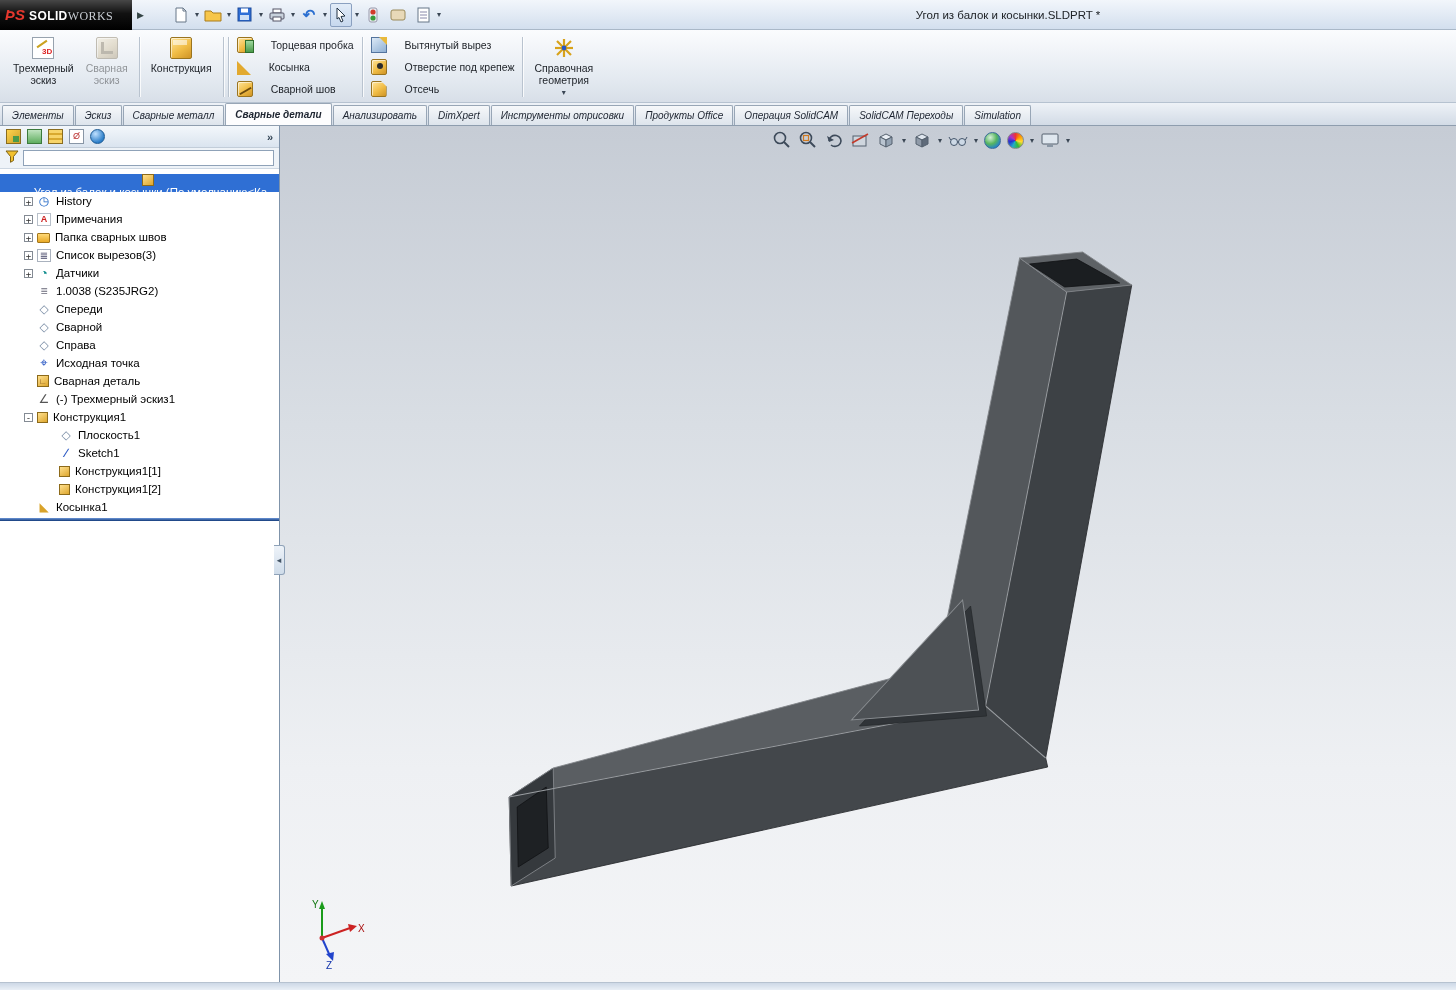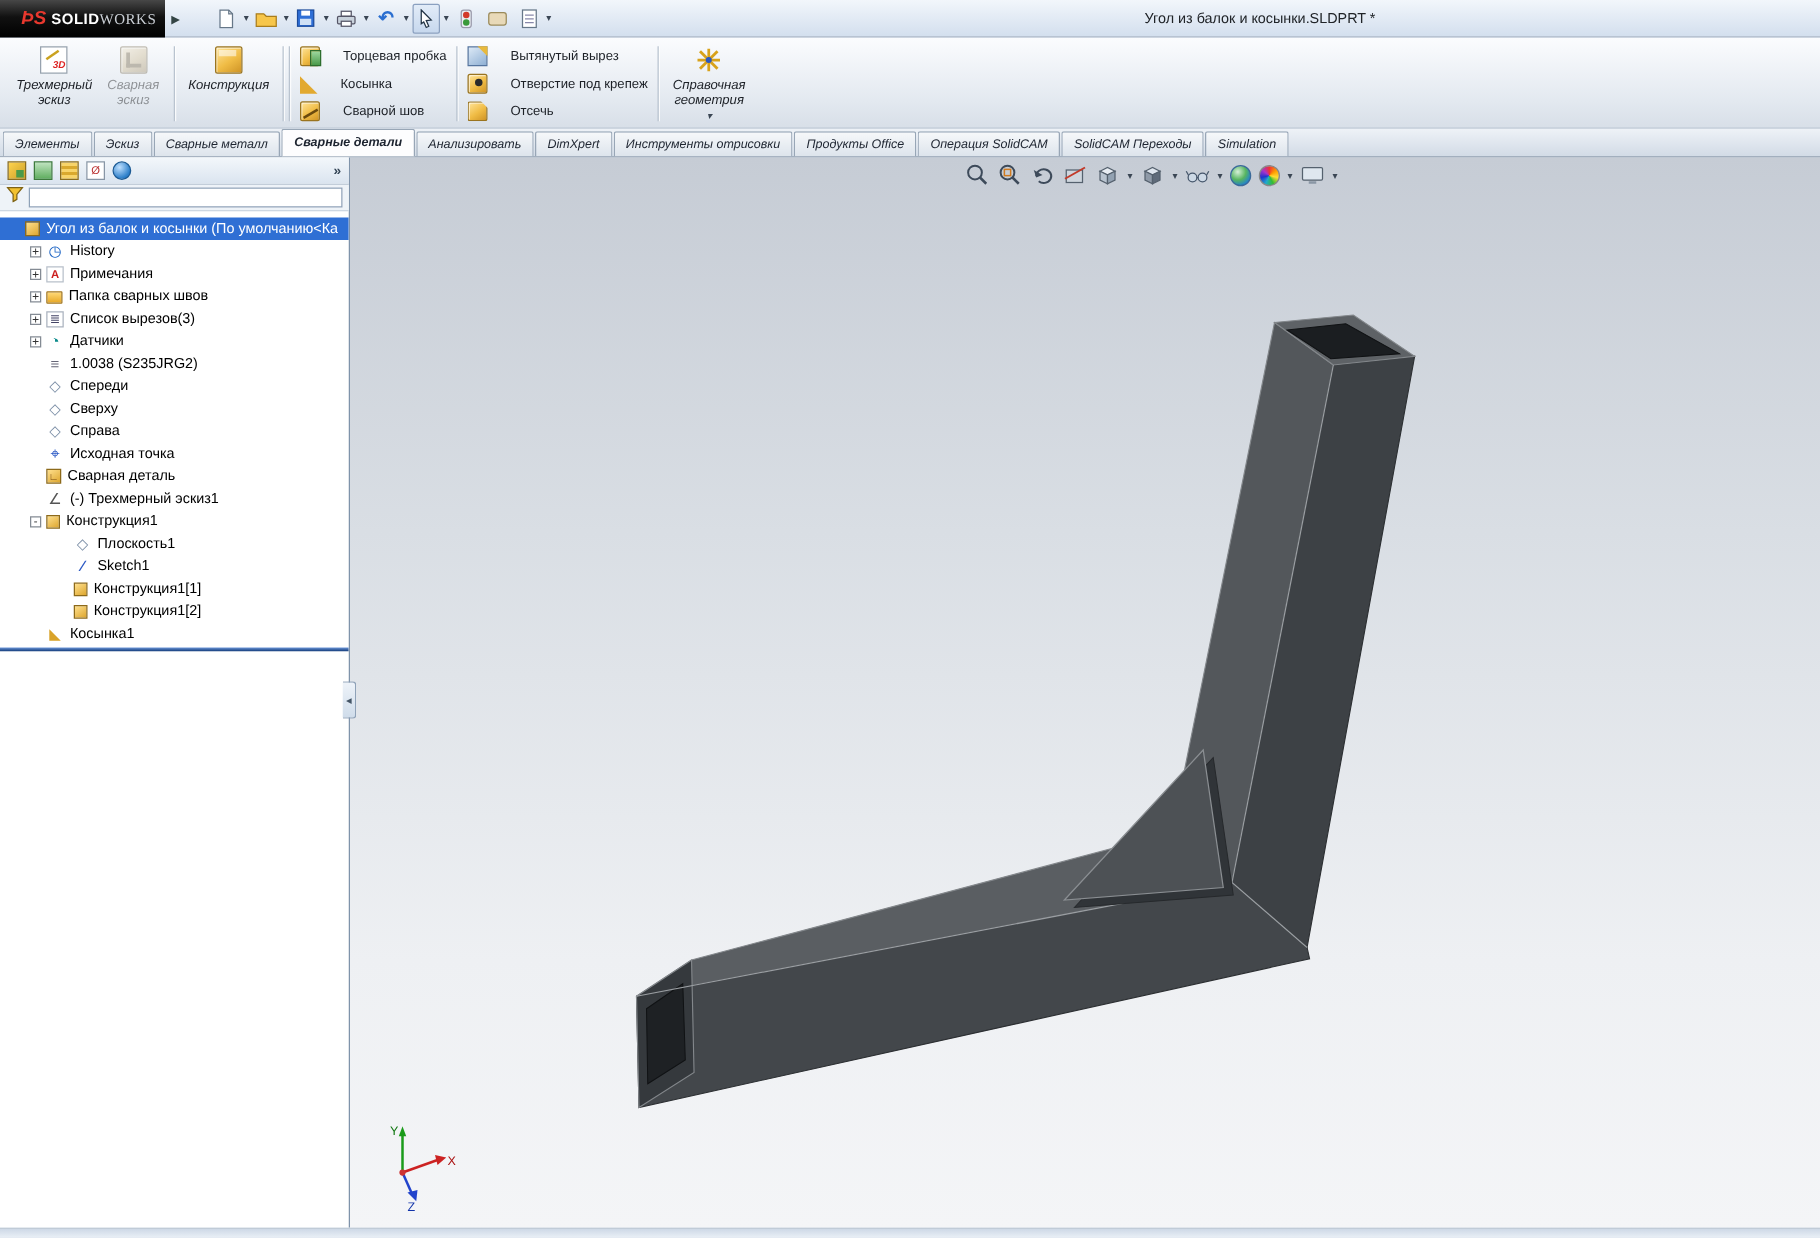--- a/index.html
+++ b/index.html
@@ -2,36 +2,36 @@
 <html><head>
 <meta charset="utf-8">
 <style>
   * { box-sizing: border-box; }
   html,body { margin:0; padding:0; }
   body { width:1456px; height:990px; overflow:hidden; font-family:"Liberation Sans",sans-serif; background:#e4eaf2; }
   .window { width:1456px; height:990px; display:flex; flex-direction:column; }
 
   
   .titlebar { height:30px; flex:none; background:linear-gradient(#f2f6fb,#d3dfee); border-bottom:1px solid #aab8c8; display:flex; align-items:center; position:relative; }
-  .brand { height:30px; width:132px; background:linear-gradient(#474747,#111 45%,#000); color:#fff; display:flex; align-items:center; padding-left:17px; gap:4px; flex:none; }
+  .brand { height:30px; width:132px; background:linear-gradient(#474747,#111 45%,#000); color:#fff; display:flex; align-items:center; padding-left:5px; gap:4px; flex:none; }
   .brand .logo { color:#e8382e; font-weight:bold; font-style:italic; font-size:15px; }
   .brand .bold { font-weight:bold; font-size:12px; letter-spacing:.4px; }
   .brand .light { font-weight:normal; color:#c9ced4; font-size:12px; letter-spacing:.4px;font-family:Liberation Serif, serif; }
   .menu-arrow { margin-left:5px; color:#344; font-size:9px; }
   .qat { display:flex; align-items:center; gap:3px; margin-left:26px; }
   .qbtn { height:24px; min-width:22px; display:flex; align-items:center; justify-content:center; padding:0 2px; border-radius:2px; }
   .qbtn.pressed { border:1px solid #8aa0c0; background:linear-gradient(#e2ecf8,#c7d8ee); }
   .qcaret { font-size:8px; color:#3a4654; }
   .qcaret::after { content:"▾"; }
   .undo-glyph { color:#2b6fd0; font-weight:bold; font-size:15px; line-height:14px; }
   .doc-title { position:absolute; left:760px; right:200px; text-align:center; font-size:11.5px; color:#202428; white-space:nowrap; }
 
   
   .ribbon { height:73px; flex:none; background:linear-gradient(#fbfcfe,#e3e9f0 70%,#d8dfe8); border-bottom:1px solid #b6c2d0; display:flex; align-items:stretch; padding:3px 4px 1px 4px; }
-  .rgroup { display:flex; align-items:stretch; padding:0 3px;font-style:italic; }
+  .rgroup { display:flex; align-items:stretch; padding:0 3px; }
   .rsep { width:1px; background:#b9c3cf; margin:4px 2px; box-shadow:1px 0 0 rgba(255,255,255,.8); flex:none; }
   .rbtn-lg { display:flex; flex-direction:column; align-items:center; justify-content:flex-start; padding:4px 6px 2px 6px; font-size:10.5px; line-height:12px; text-align:center; color:#1c2026; border-radius:2px; }
   .rbtn-lg .l2:empty { display:none; }
   .disabled { opacity:.45; filter:grayscale(.7); }
   .ric { width:22px; height:22px; margin-bottom:3px; position:relative; display:inline-block; flex:none; }
   .ric-sm { width:16px; height:16px; position:relative; display:inline-block; flex:none; }
   .gold { background:linear-gradient(145deg,#ffe49a 0%,#f0bc45 55%,#cf9426 100%); border:1px solid #9a741f; border-radius:2px; box-shadow:inset 1px 1px 0 rgba(255,255,255,.55); }
   .ic-3dsketch { background:#fff; border:1px solid #97a2ae; }
   .ic-3dsketch::before { content:""; position:absolute; left:3px; top:5px; width:12px; height:2px; background:#caa21f; transform:rotate(-35deg); }
   .ic-3dsketch::after { content:"3D"; position:absolute; right:1px; bottom:0; font-size:8px; font-weight:bold; color:#d22; }
@@ -67,21 +67,21 @@
   .pt-cm { background:repeating-linear-gradient(0deg,#f7d469 0 3px,#d9a92e 3px 5px); border:1px solid #8a6d1f; }
   .pt-dx { background:#fff; border:1px solid #8896a6; text-align:center; font-size:9px; color:#b33; line-height:13px; }
   .pt-dx::after { content:"Ø"; }
   .pt-dm { background:radial-gradient(circle at 35% 30%,#bfe0ff,#2d7fc9 70%); border-radius:50%; border:1px solid #1c5a94; }
   .chev { margin-left:auto; color:#345; font-size:11px; font-weight:bold; }
   .filter-row { height:21px; flex:none; display:flex; align-items:center; gap:4px; padding:1px 5px; background:#eef3f8; border-bottom:1px solid #cdd7e2; }
   .filter-input { flex:1; height:16px; border:1px solid #8fa2b8; background:#fff; font-size:11px; padding:0 3px; }
   .tree { flex:1; overflow:hidden; padding-top:5px; font-size:11.5px; color:#000; }
   .titem { height:18px; display:flex; align-items:center; padding-left:24px; white-space:nowrap; }
   .titem.lv2 { padding-left:46px; }
-  .titem.root { background:#2f6fd4; color:#fff; padding-left:20px; }
+  .titem.root { background:#2f6fd4; color:#fff; padding-left:20px;flex-direction:column; }
   .tlab { margin-left:2px; }
   .exp { width:9px; height:9px; border:1px solid #848b94; background:#fff; font-size:9px; text-align:center; line-height:8px; color:#333; margin-right:4px; flex:none; font-family:"DejaVu Sans Mono",monospace; }
   .exp:empty { visibility:hidden; }
   .ticon { width:14px; height:13px; margin-right:3px; flex:none; display:inline-flex; align-items:center; justify-content:center; font-size:11px; }
   .i-part { width:12px; height:12px; background:linear-gradient(145deg,#ffe08e,#dda62e); border:1px solid #8d6a1a; }
   .i-hist::after { content:"◷"; color:#1b63c4; font-size:12px; }
   .i-ann { background:#fff; border:1px solid #b8c0ca; } .i-ann::after { content:"A"; color:#cc2020; font-weight:bold; font-size:9px; }
   .i-fold { width:13px; height:10px; background:linear-gradient(#ffd977,#e8a927); border:1px solid #a3761b; border-radius:1px; margin-top:2px; }
   .i-list { background:#fff; border:1px solid #aab2be; } .i-list::after { content:"≣"; color:#446; font-size:10px; }
   .i-sens::after { content:"◔"; color:#0a8a8a; font-size:12px; }
@@ -333,21 +333,21 @@
           <span class="tlab">1.0038 (S235JRG2)</span>
         </div>
         <div class="titem">
           <span class="exp"></span>
           <span class="ticon i-plane"></span>
           <span class="tlab">Спереди</span>
         </div>
         <div class="titem">
           <span class="exp"></span>
           <span class="ticon i-plane"></span>
-          <span class="tlab">Сверху</span>
+          <span class="tlab">Сварной</span>
         </div>
         <div class="titem">
           <span class="exp"></span>
           <span class="ticon i-plane"></span>
           <span class="tlab">Справа</span>
         </div>
         <div class="titem">
           <span class="exp"></span>
           <span class="ticon i-orig"></span>
           <span class="tlab">Исходная точка</span>

